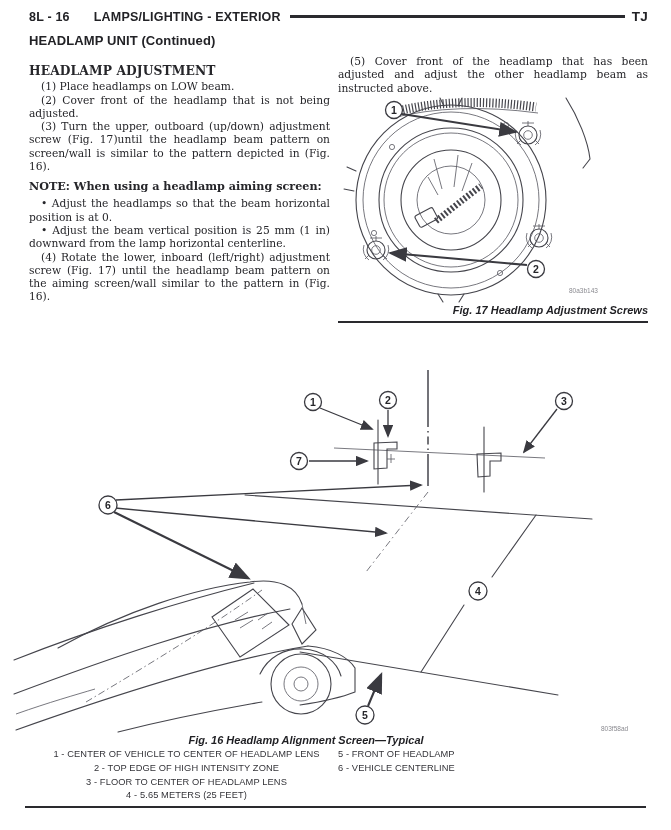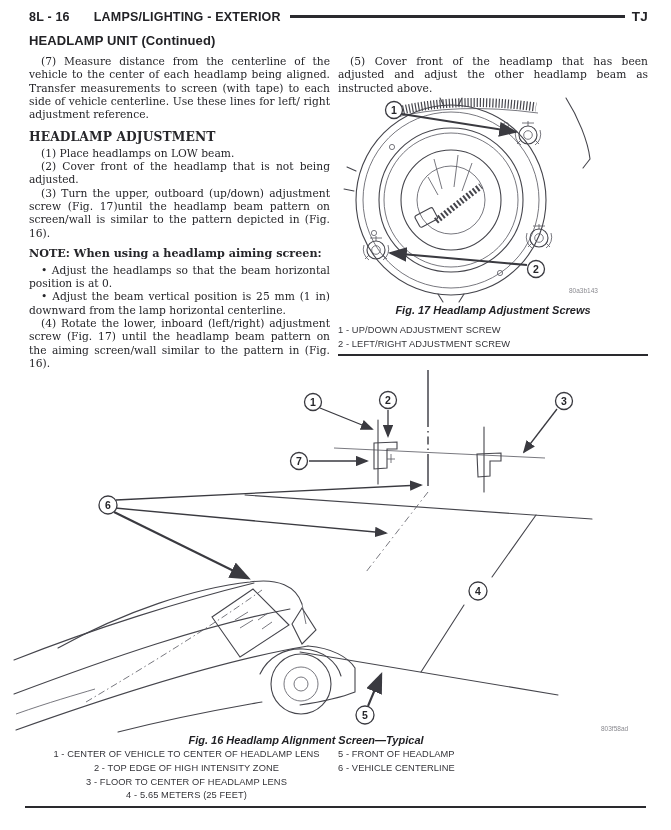--- a/index.html
+++ b/index.html
@@ -27,21 +27,21 @@
   .para { text-indent:12px; }
   .h-sub  { font-size:12.3px; font-weight:bold; margin:9px 0 3px 0; letter-spacing:.1px; }
   .h-note { font-size:11.2px; font-weight:bold; margin:7px 0 4px 0; line-height:13px; }
   .bullet { text-indent:12px; }
 
   
   .fig-caption { font-weight:bold; font-style:italic; font-size:11px; text-align:center; color:#1f1f23; }
   .legend { font-size:9.3px; line-height:13.8px; color:#333338; letter-spacing:.1px; }
   .col-rule { height:1.8px; background:#2a2a2e; margin-top:3px; }
   .fig17-wrap { margin-top:2px; }
-  .fig17-caption { margin-top:1px; margin-bottom:8px; }
+  .fig17-caption { margin-top:1px; margin-bottom:2px;text-align:right; }
 
   .fig16-wrap { position:absolute; left:0; top:362px; width:671px; }
   .fig16-caption { width:671px; padding-right:59px; }
   .fig16-legend { display:flex; padding:2px 0 0 35px; }
   .fig16-legend .lcol { width:303px;text-align:center; }
   .bottom-rule { height:2px; background:#2a2a2e; margin:3px 25px 0 25px; }
 
   svg { display:block; }
   .ln   { stroke:#45454c; stroke-width:1.1; fill:none; stroke-linecap:round; }
   .ln2  { stroke:#45454c; stroke-width:1.5; fill:none; }
@@ -63,21 +63,20 @@
     <span class="sec-title">LAMPS/LIGHTING - EXTERIOR</span>
     <span class="header-rule"></span>
     <span class="model">TJ</span>
   </div>
 
   <div class="unit-heading">HEADLAMP UNIT (Continued)</div>
 
   <div class="columns">
 
     <div class="col-left body-text">
-      <div class="para">(7) Measure distance from the centerline of the vehicle to the center of each headlamp being aligned. Transfer measurements to screen (with tape) to each side of vehicle centerline. Use these lines for left/ right adjustment reference.</div>
       <div class="h-sub">HEADLAMP ADJUSTMENT</div>
       <div class="para">(1) Place headlamps on LOW beam.</div>
       <div class="para">(2) Cover front of the headlamp that is not being adjusted.</div>
       <div class="para">(3) Turn the upper, outboard (up/down) adjustment screw (Fig. 17)until the headlamp beam pattern on screen/wall is similar to the pattern depicted in (Fig. 16).</div>
       <div class="h-note">NOTE: When using a headlamp aiming screen:</div>
       <div class="bullet">• Adjust the headlamps so that the beam horizontal position is at 0.</div>
       <div class="bullet">• Adjust the beam vertical position is 25 mm (1 in) downward from the lamp horizontal centerline.</div>
       <div class="para">(4) Rotate the lower, inboard (left/right) adjustment screw (Fig. 17) until the headlamp beam pattern on the aiming screen/wall similar to the pattern in (Fig. 16).</div>
     </div>
 
@@ -136,24 +135,20 @@
           <g class="callout">
             <circle cx="198" cy="172" r="8.5"></circle>
             <text x="198" y="175.8">2</text>
           </g>
 
           <text x="231" y="196" class="code-txt">80a3b143</text>
         </svg>
       </div>
 
       <div class="fig-caption fig17-caption">Fig. 17 Headlamp Adjustment Screws</div>
-      <div class="legend">
-        <div>1 - UP/DOWN ADJUSTMENT SCREW</div>
-        <div>2 - LEFT/RIGHT ADJUSTMENT SCREW</div>
-      </div>
       <div class="col-rule"></div>
     </div>
   </div>
 
   <div class="fig16-wrap">
     <svg width="671" height="372" viewBox="0 0 671 372">
       <defs>
         <marker id="ah16" markerWidth="10" markerHeight="8" refX="8.5" refY="4" orient="auto">
           <path d="M0,0 L10,4 L0,8 z" fill="#3a3a40"></path>
         </marker>

